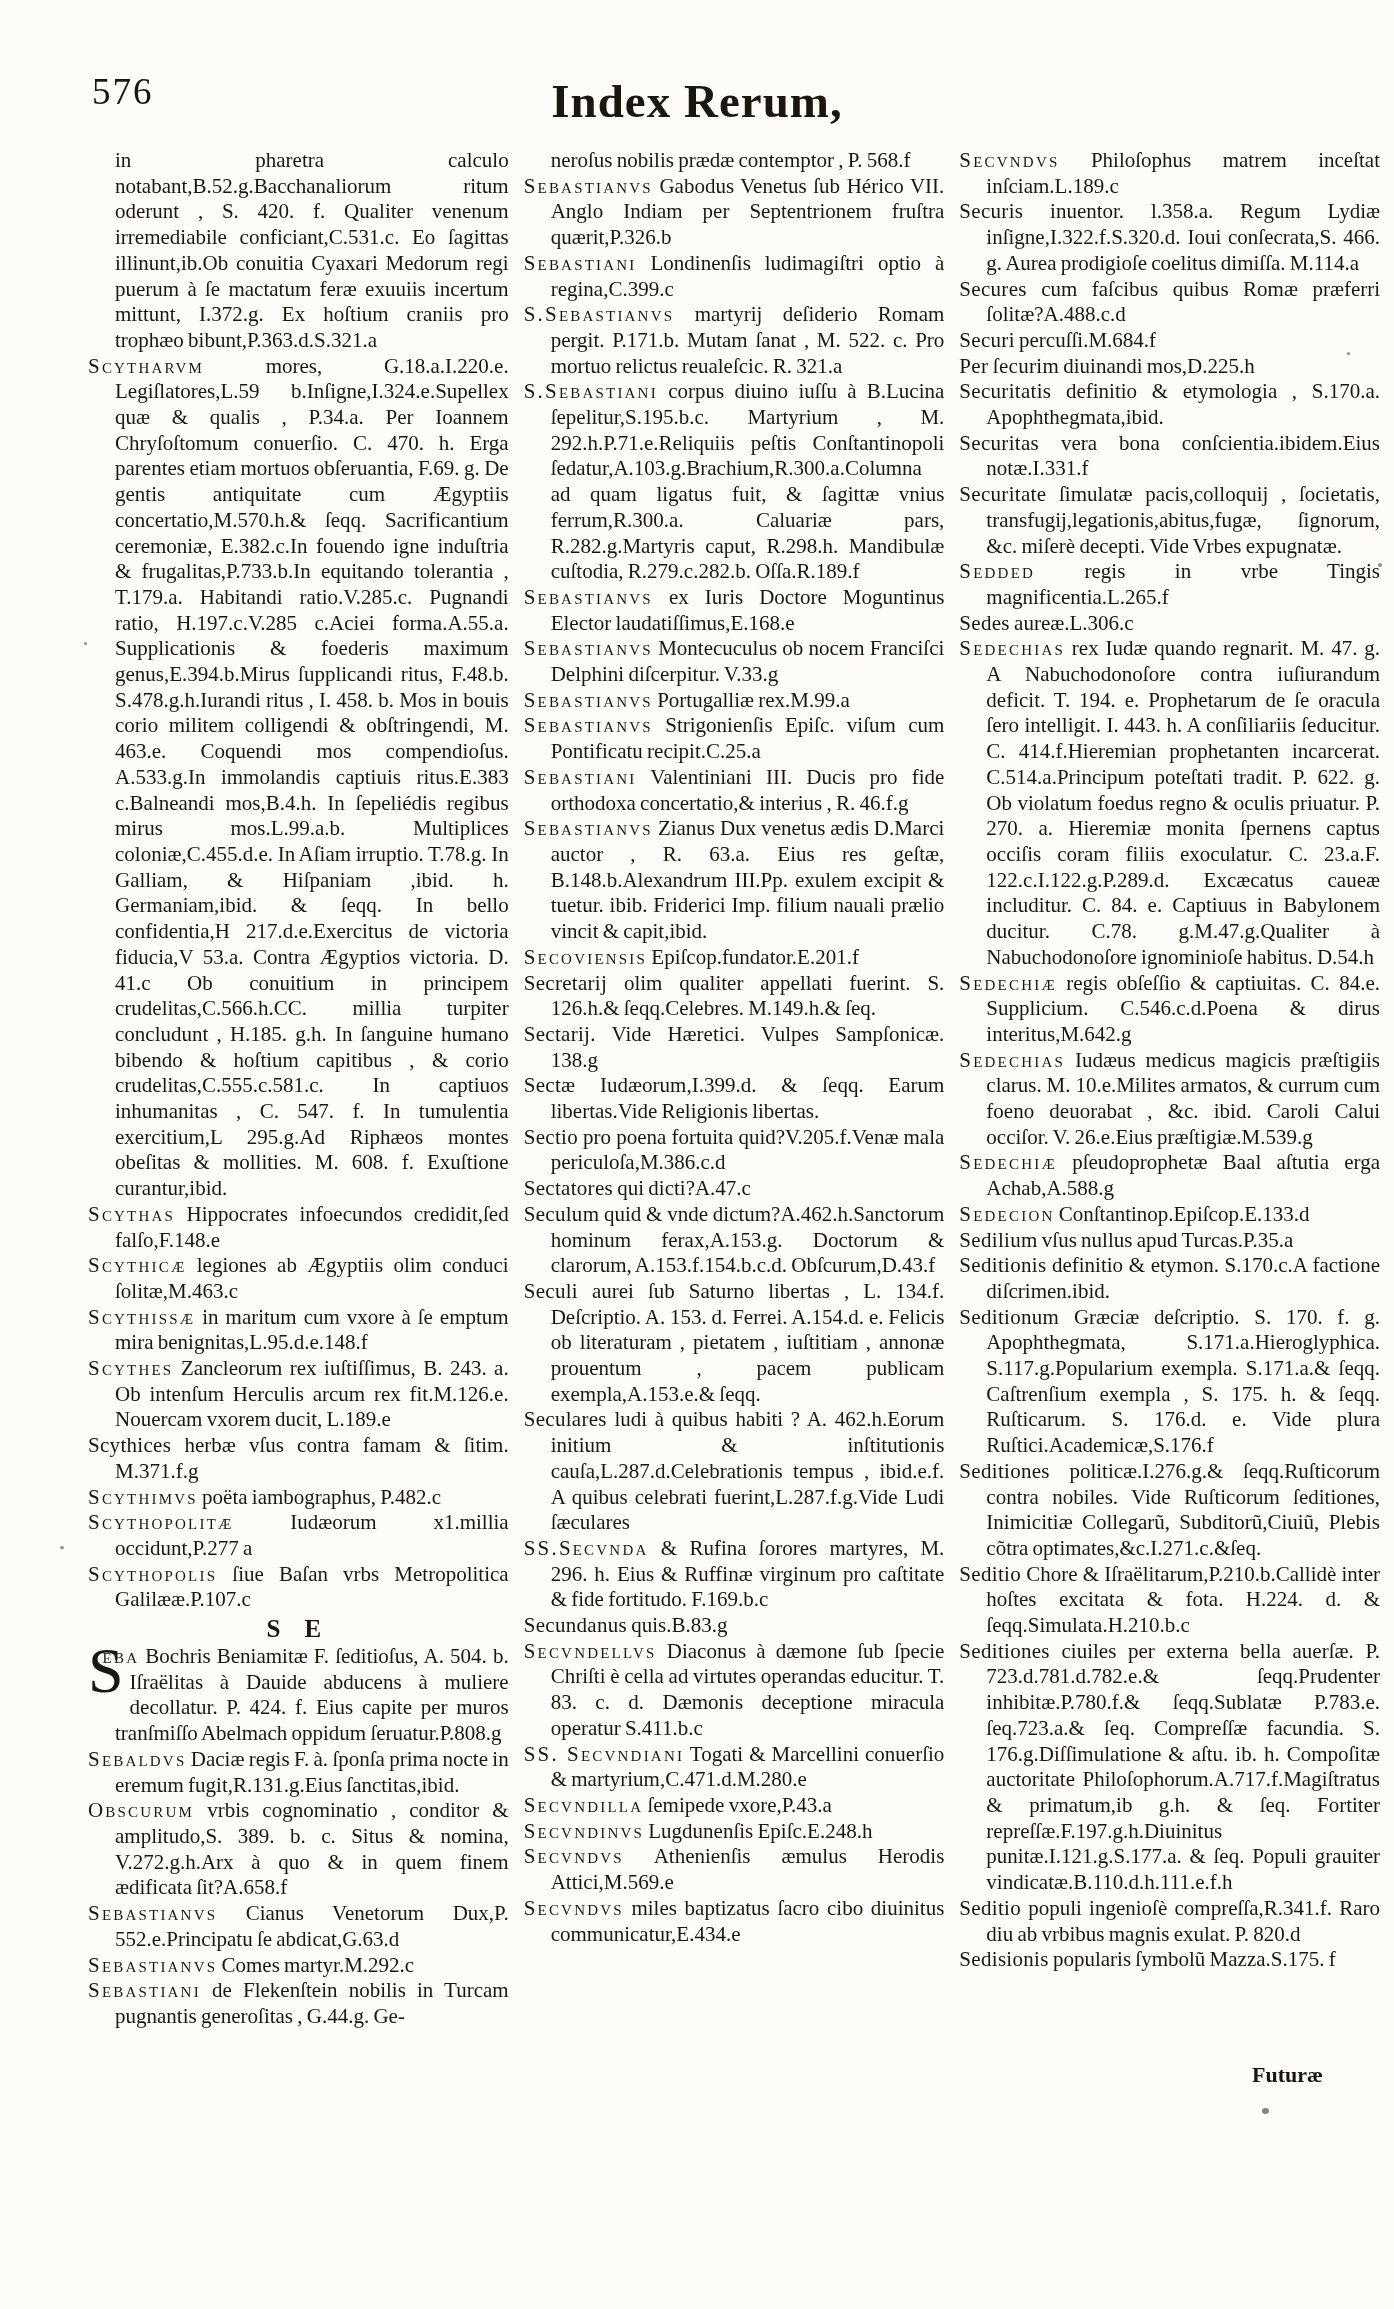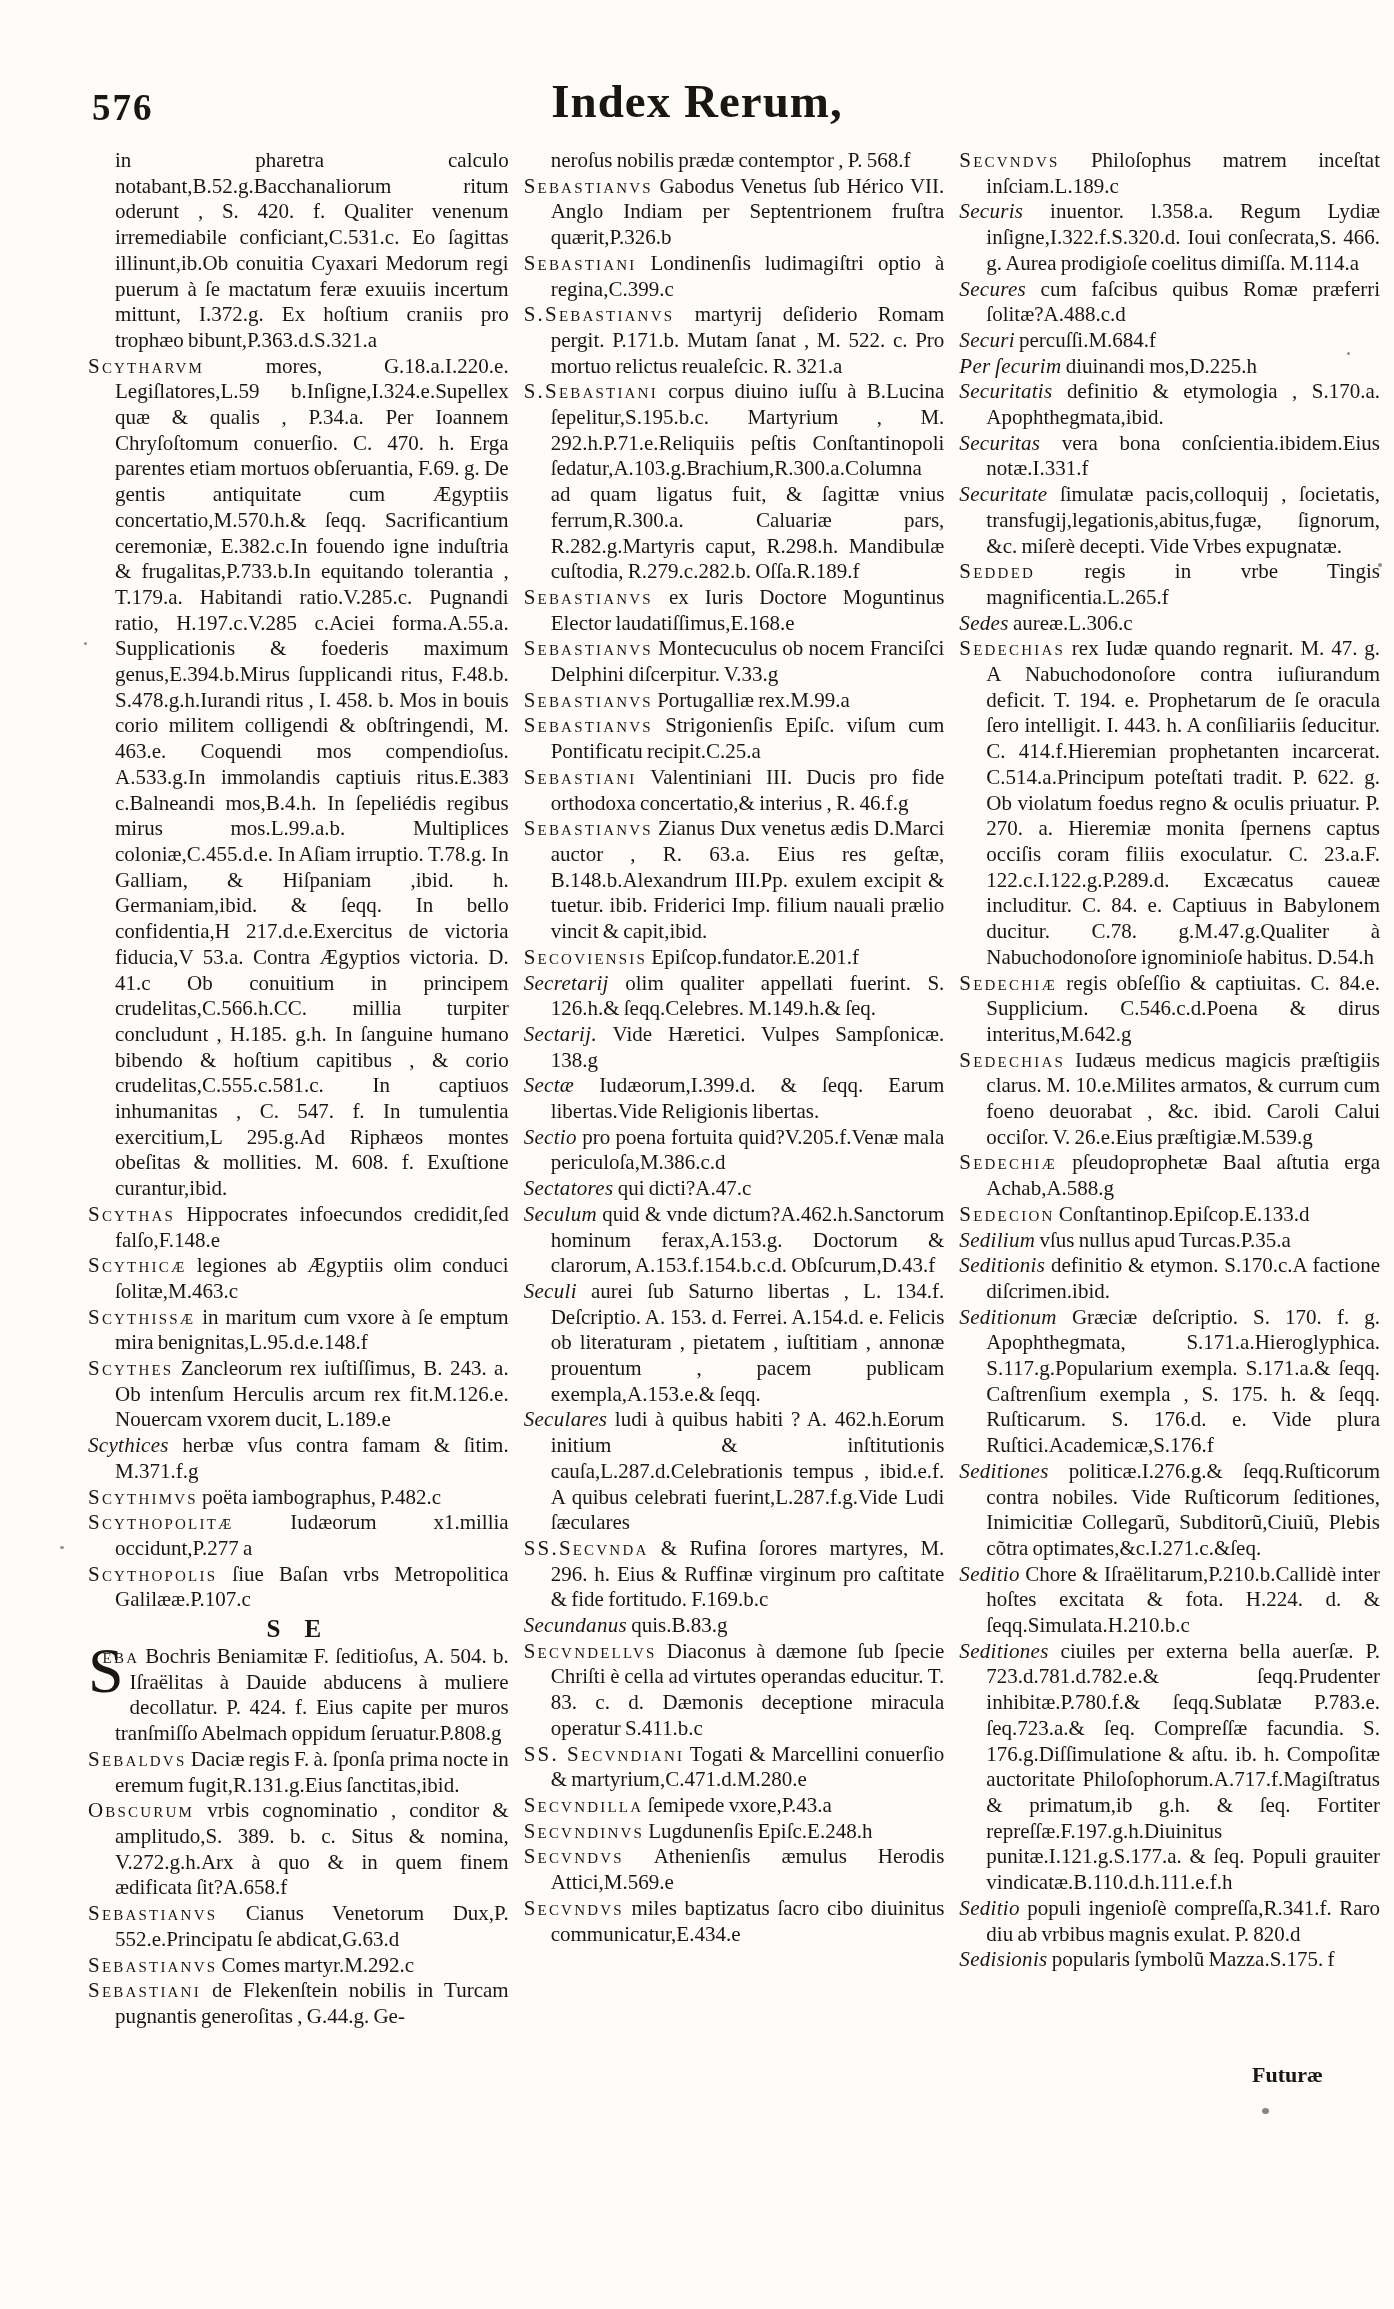--- a/index.html
+++ b/index.html
@@ -6,22 +6,22 @@
   #page{
     position:relative;
     width:1394px;height:2309px;
     background:#fdfcf8;
     color:#1b1610;
     font-family:"Liberation Serif","DejaVu Serif",serif;
     overflow:hidden;
   }
   
   #page-number{
-    position:absolute;left:92px;top:86px;
-    font-size:37px;letter-spacing:2px;font-weight:bold;
+    position:absolute;left:92px;top:70px;
+    font-size:37px;letter-spacing:2px;
   }
   #running-title{
     position:absolute;left:0;top:74px;width:1394px;
     text-align:center;font-size:47px;font-weight:bold;
     letter-spacing:1px;
   }
   
   #columns{
     position:absolute;left:88px;top:148px;width:1292px;height:2100px;
     display:flex;gap:15px;overflow:hidden;
@@ -29,21 +29,21 @@
   .col{width:421px;overflow:hidden;}
   .entry{
     margin:0;
     font-size:21px;line-height:25.7px;
     text-align:justify;
     padding-left:27px;text-indent:-27px;
     word-spacing:-1px;
   }
   .entry.cont{text-indent:0;}
   .head-sc{font-variant:small-caps;letter-spacing:2.2px;}
-  .head-it{font-style:italic;letter-spacing:0.3px;margin-top:44px;}
+  .head-it{letter-spacing:0.3px;margin-top:44px;}
   .section-head{
     font-size:25px;line-height:27px;
     text-align:center;letter-spacing:9px;
     margin:2px 0 2px 0;font-weight:bold;
   }
   .dropcap{
     float:left;
     font-size:64px;line-height:50px;
     padding:2px 6px 0 0;
   }

